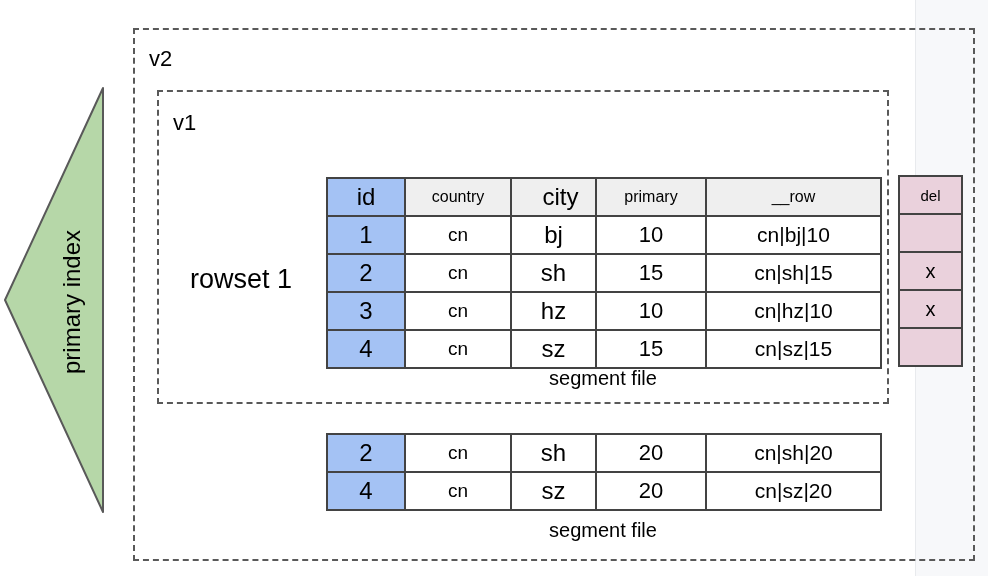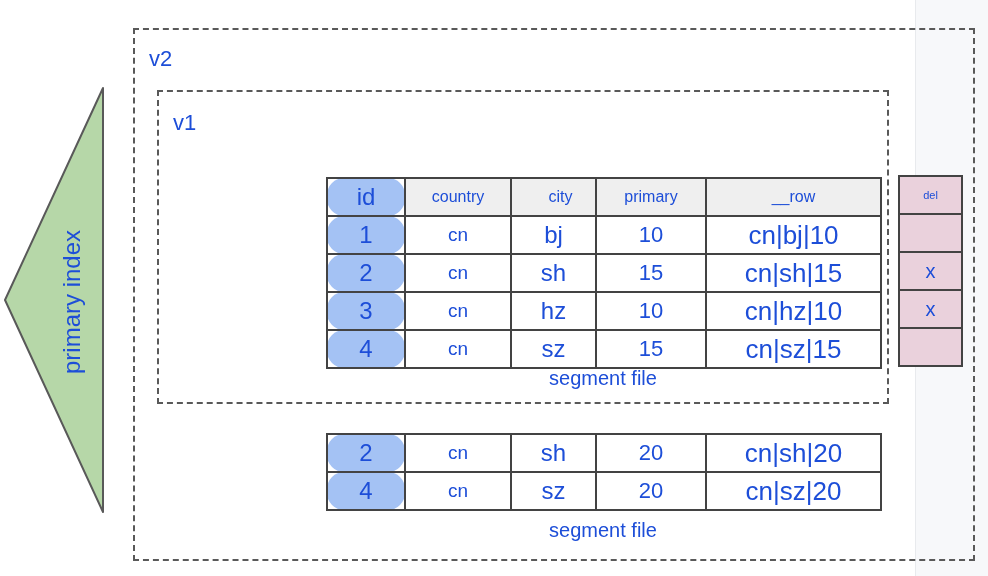--- a/index.html
+++ b/index.html
@@ -1,18 +1,18 @@
 <!DOCTYPE html>
 <html><head>
 <meta charset="utf-8">
 <style>
   html,body{margin:0;padding:0;background:#ffffff;}
   #page{
     position:relative;width:988px;height:576px;background:#ffffff;
-    font-family:"Liberation Sans","DejaVu Sans",sans-serif;color:#1d4ed8;overflow:hidden;
+    font-family:"Liberation Sans","DejaVu Sans",sans-serif;color:#000000;overflow:hidden;
   }
   
   #side-strip{position:absolute;left:915px;top:0;width:73px;height:576px;
     background:#f7f8fa;border-left:1px solid #e8eaed;}
   
   .dashed-box{position:absolute;border:2px dashed #595959;box-sizing:border-box;background:transparent;}
   #v2-box{left:133px;top:28px;width:842px;height:533px;}
   #v1-box{left:157px;top:90px;width:732px;height:314px;}
   .box-label{position:absolute;font-size:22px;}
   #v2-label{left:149px;top:46px;}
@@ -30,53 +30,54 @@
   .segment-caption{position:absolute;left:326px;width:554px;text-align:center;font-size:20px;}
   #segment1-caption{top:367px;}
   #segment2-caption{top:519px;}
   
   table{border-collapse:collapse;table-layout:fixed;}
   .data-table{position:absolute;}
   #rowset1-table{left:326px;top:177px;}
   #rowset2-table{left:326px;top:433px;}
   .data-table td{border:2px solid #434343;text-align:center;vertical-align:middle;
     padding:0;height:36px;background:#ffffff;overflow:hidden;}
-  .data-table td.c0{background:#a4c2f4;font-size:24px;border-radius:17px;}
+  .data-table td.c0{background:#a4c2f4;font-size:24px;}
   .data-table td.hdr{background:#efefef;}
   td.h-id{font-size:24px;}
   td.h-sm{font-size:16px;}
-  td.h-city{font-size:16px;padding-left:14px;}
+  td.h-city{font-size:24px;padding-left:14px;}
   td.h-row{font-size:16px;}
   td.d-cn{font-size:19px;}
   td.d-city{font-size:24px;}
   td.d-rev{font-size:22px;}
-  td.d-row{font-size:26px;}
+  td.d-row{font-size:21px;}
   
   #del-table{position:absolute;left:898px;top:175px;}
   #del-table td{border:2px solid #434343;background:#ead1dc;width:61px;height:36px;
     text-align:center;vertical-align:middle;padding:0;font-size:20px;}
-  #del-table td.del-hdr{font-size:11px;margin-left:19px;}
+  #del-table td.del-hdr{font-size:15px;margin-left:19px;}
 </style>
 </head>
 <body>
 
 <div id="page">
 
   <div id="side-strip"></div>
 
   <div id="v2-box" class="dashed-box"></div>
   <div id="v1-box" class="dashed-box"></div>
   <div id="v2-label" class="box-label">v2</div>
   <div id="v1-label" class="box-label">v1</div>
 
   <svg id="triangle-svg" width="110" height="576">
     <polygon points="103,88 5,300 103,512" fill="#b6d7a8" stroke="#595959" stroke-width="2" stroke-linejoin="round"></polygon>
   </svg>
   <div id="primary-index-label">primary index</div>
 
+  <div id="rowset1-label" class="rowset-label">rowset 1</div>
 
   <table id="rowset1-table" class="data-table">
     <colgroup>
       <col style="width:78px">
         <col style="width:106px">
         <col style="width:85px">
         <col style="width:110px">
         <col style="width:175px">
     </colgroup>
     <tbody>

